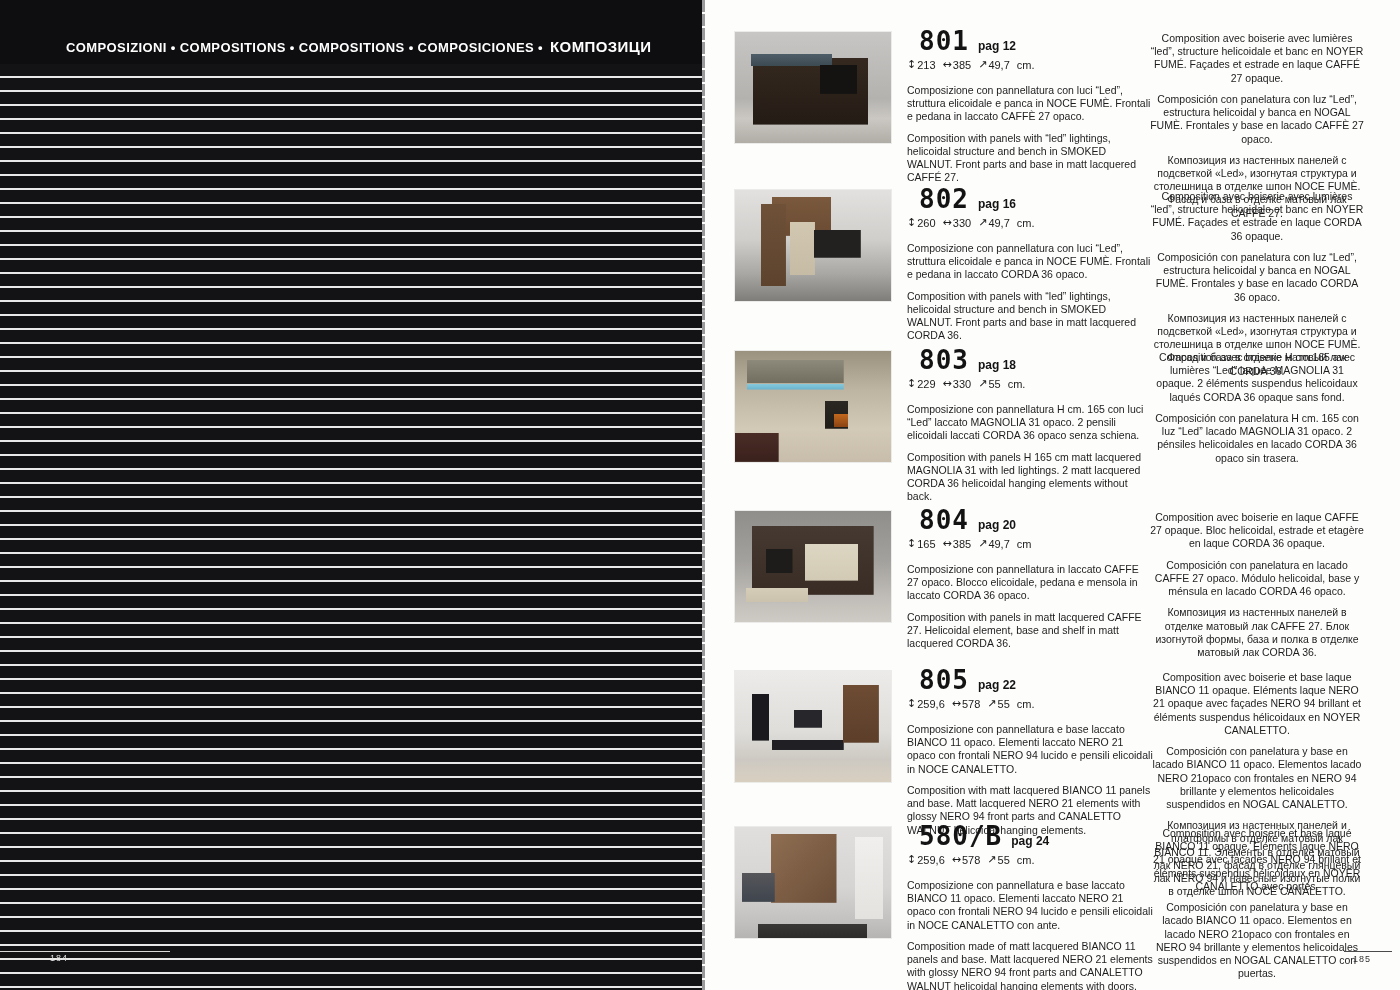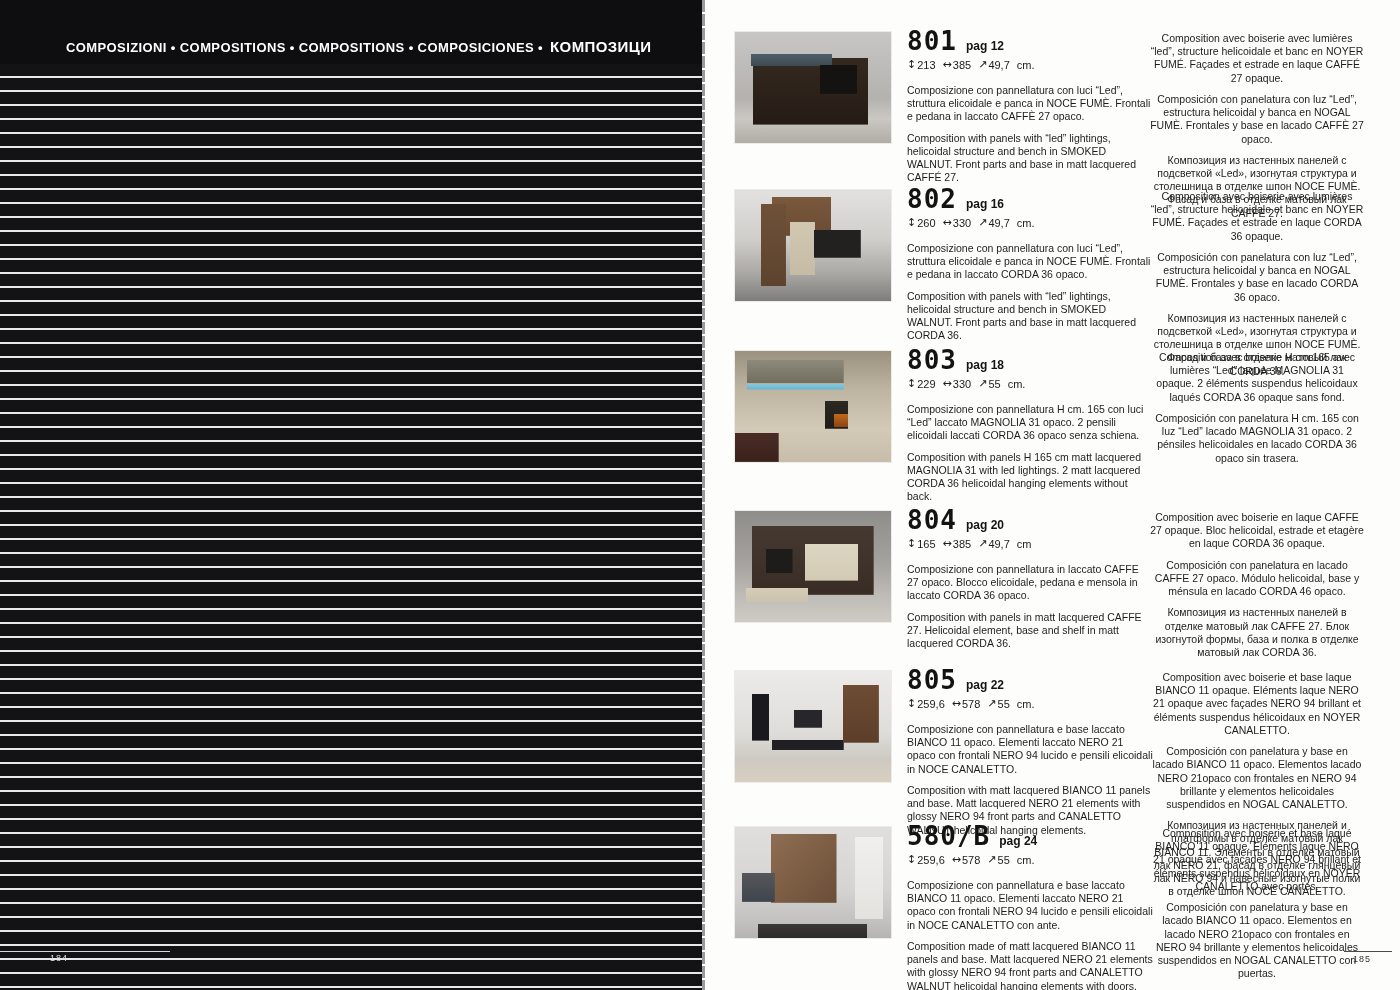--- a/index.html
+++ b/index.html
@@ -21,21 +21,21 @@
   .right-page{position:absolute;left:702px;top:0;width:698px;height:990px;background:#fdfdfc;}
   .gutter{position:absolute;left:0;top:0;width:3px;height:990px;
           background:repeating-linear-gradient(to bottom,rgba(35,35,40,.45) 0 12px,rgba(255,255,255,0) 12px 14px);}
   .pageno-r-line{position:absolute;left:642px;top:951px;width:48px;height:1px;background:#4a4a4a;}
   .pageno-r{position:absolute;left:651px;top:954px;font-size:9px;color:#333;letter-spacing:1px;}
 
   .row{position:absolute;left:0;width:698px;height:158px;}
   .photo{position:absolute;left:33px;top:4px;width:156px;height:111px;box-shadow:0 0 0 1px rgba(0,0,0,.07);}
   .c1{position:absolute;left:205px;top:0;width:246px;}
   .c2{position:absolute;left:448px;top:4px;width:214px;text-align:center;}
-  .tl{display:flex;align-items:baseline;gap:9px;}
+  .tl{display:flex;align-items:baseline;gap:9px;margin-left:12px;}
   .code{font-family:"DejaVu Sans Mono",monospace;font-weight:bold;font-size:26px;line-height:1;
         letter-spacing:1px;color:#131313;}
   .pref{font-size:12px;font-weight:bold;color:#131313;}
   .dims{margin-top:4px;margin-bottom:13px;font-size:11px;color:#1c1c1c;display:flex;align-items:center;}
   .di{font-family:"DejaVu Sans",sans-serif;font-size:11px;margin-right:1px;}
   .dv{margin-right:7px;}
   .para{margin:0 0 8px 0;font-size:10.5px;line-height:1.26;color:#1d1d1d;}
 
   
   .p801{background:

